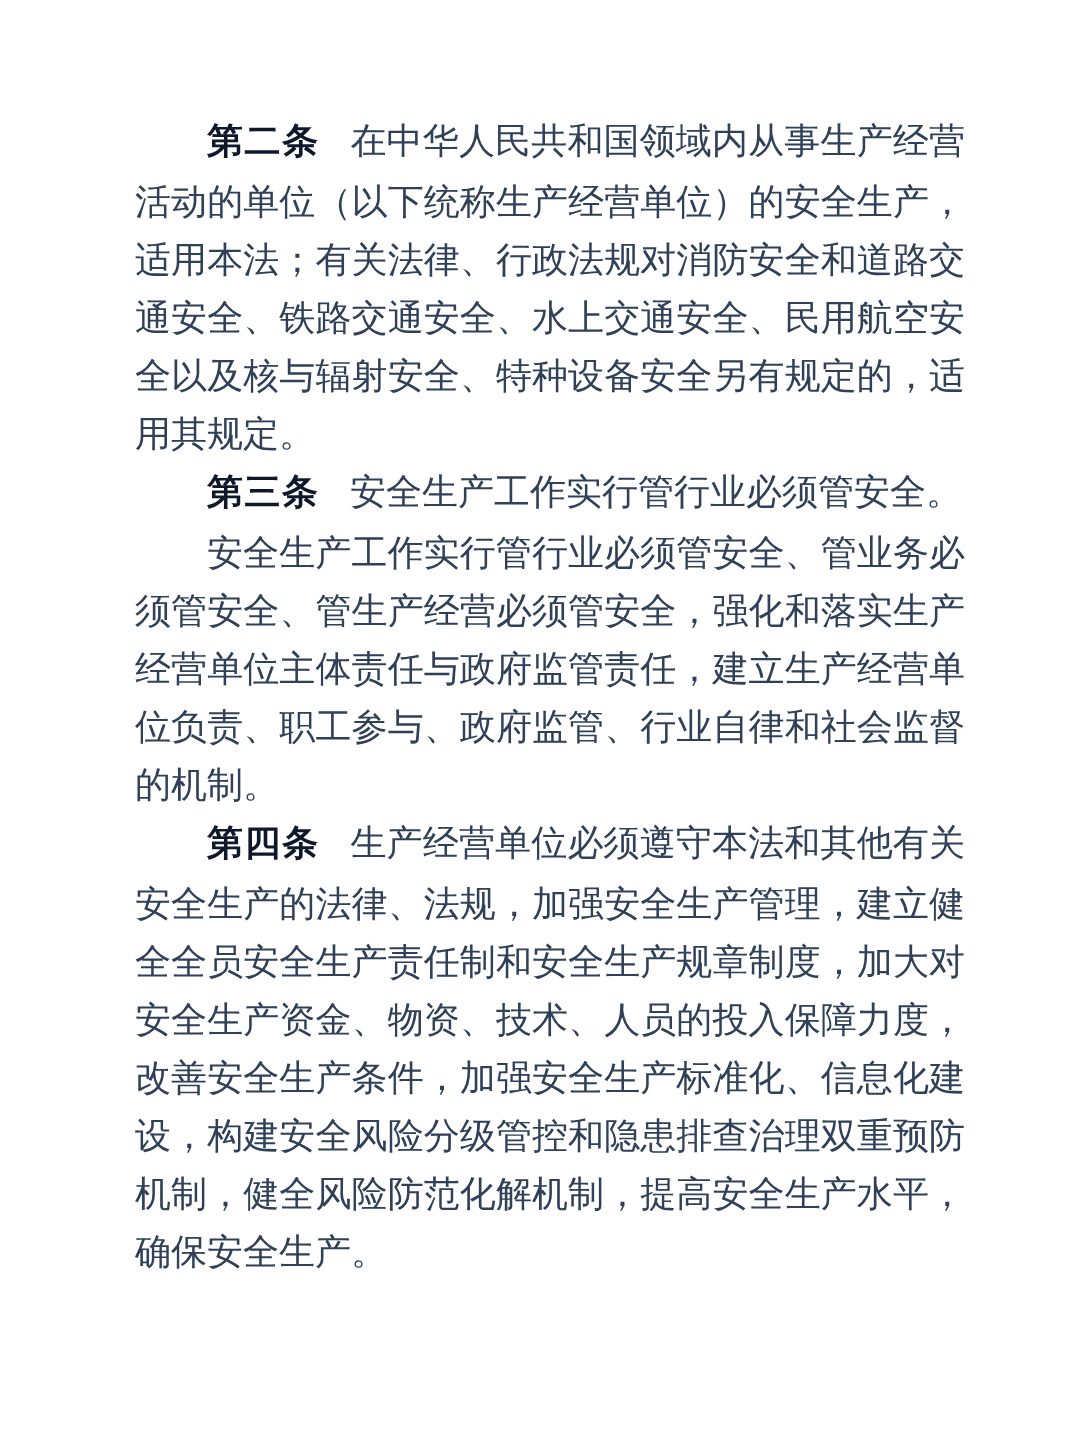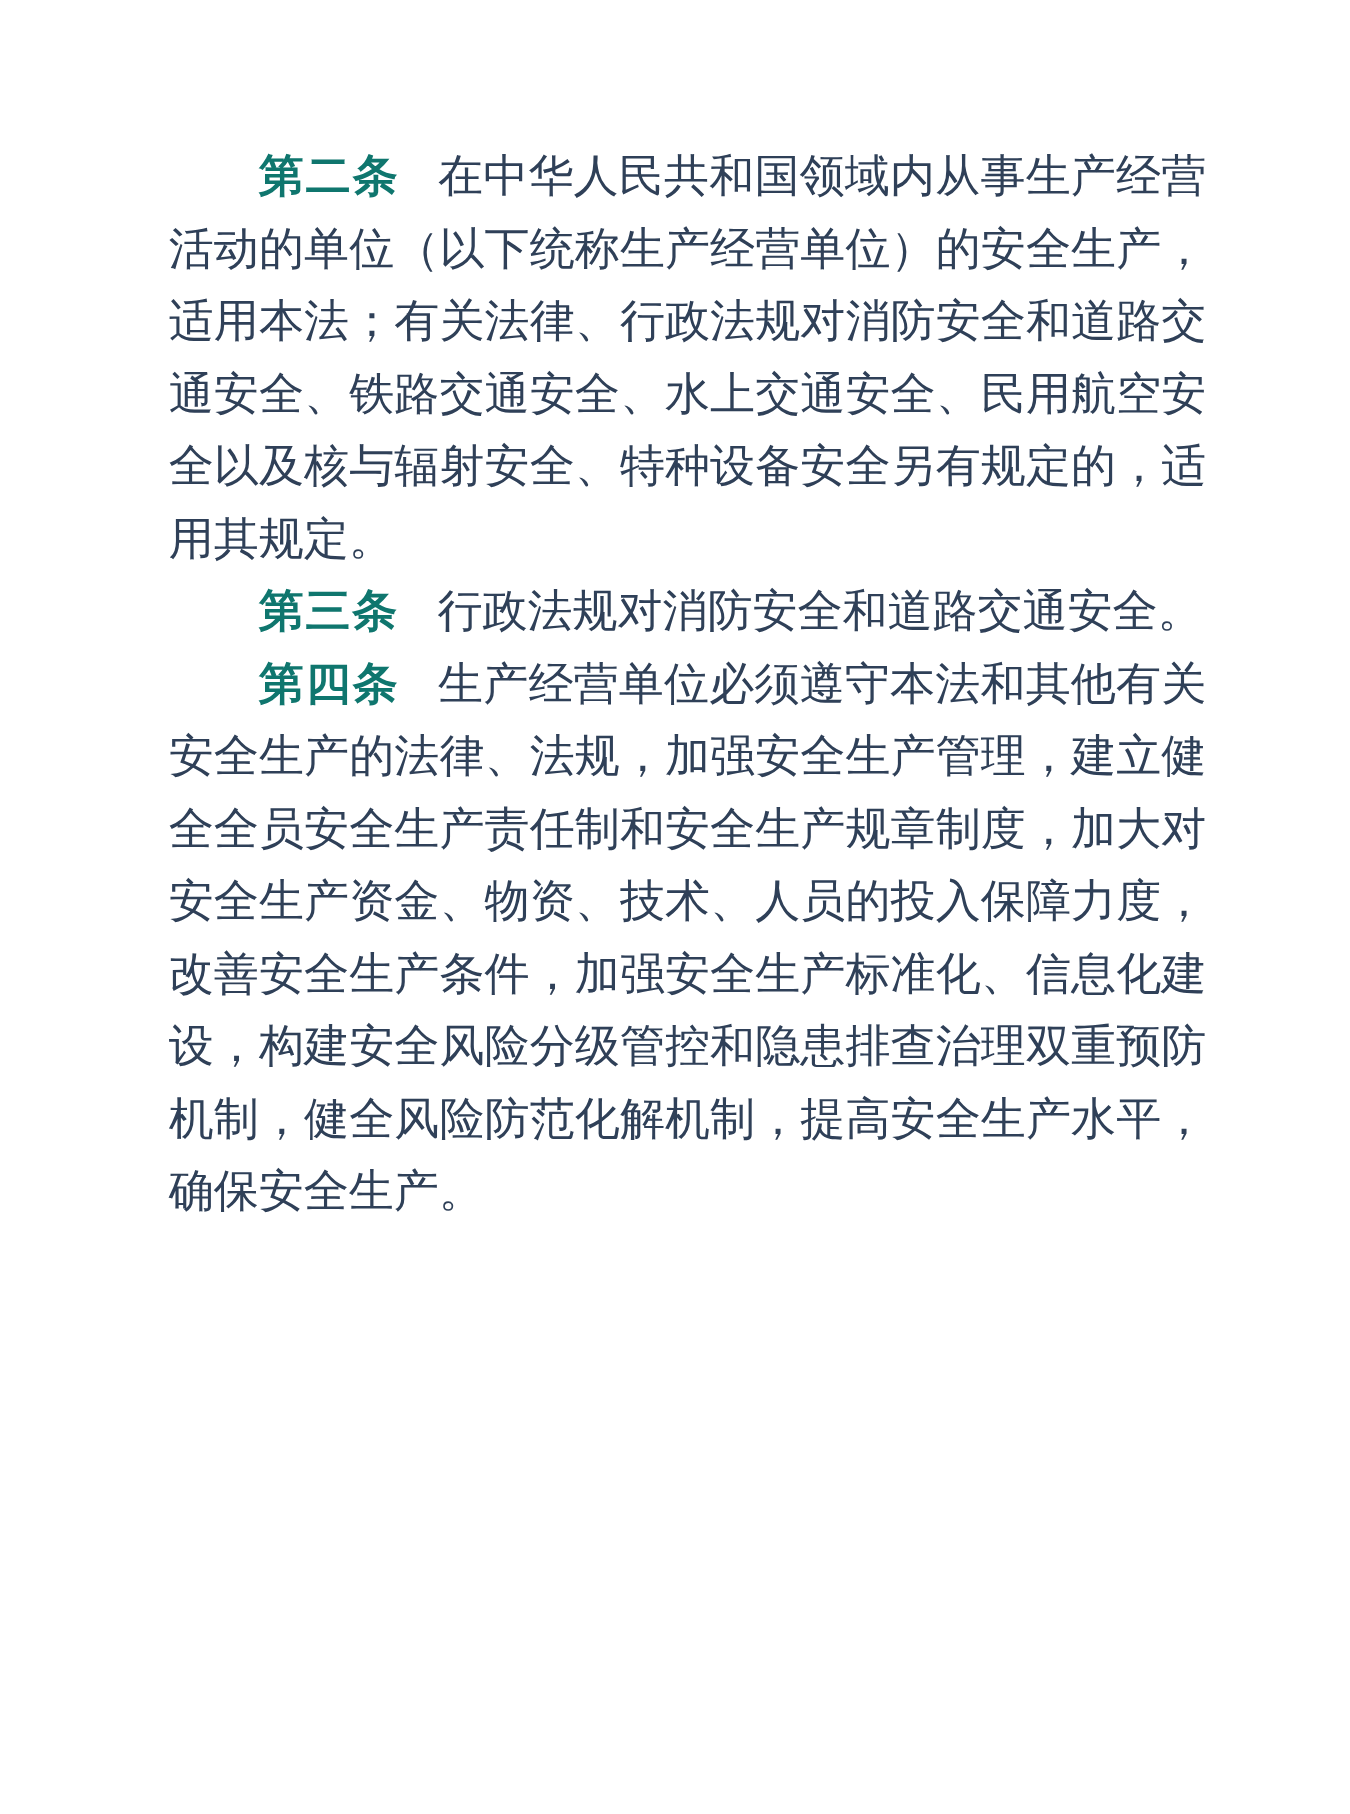--- a/index.html
+++ b/index.html
@@ -27,39 +27,40 @@
     line-height: 58px;
     text-align: justify;
     text-justify: inter-character;
   }
   p.para {
     margin: 0;
     padding: 0;
     text-indent: 2em;
   }
   .article-no {
-    font-family: Liberation Sans, sans-serif;
+    font-family: Liberation Mono, monospace;
     font-weight: bold;
-    color: #0f766e;
+    color: #0f172a;
     margin-right: 0.85em;
     letter-spacing: 0.04em;
   }
   .article-no:empty {
     display: none;
     margin: 0;
   }
 </style>
 </head>
 <body>
 
 <div class="page">
   <div class="doc-body">
 
     <p class="para"><span class="article-no">第二条</span><span>在中华人民共和国领域内从事生产经营活动的单位（以下统称生产经营单位）的安全生产，适用本法；有关法律、行政法规对消防安全和道路交通安全、铁路交通安全、水上交通安全、民用航空安全以及核与辐射安全、特种设备安全另有规定的，适用其规定。</span></p>
 
-    <p class="para"><span class="article-no">第三条</span><span>行政法规对消防安全和道路交通安全。</span></p>
+    <p class="para"><span class="article-no">第三条</span><span>安全生产工作实行管行业必须管安全。</span></p>
 
 
+    <p class="para"><span>安全生产工作实行管行业必须管安全、管业务必须管安全、管生产经营必须管安全，强化和落实生产经营单位主体责任与政府监管责任，建立生产经营单位负责、职工参与、政府监管、行业自律和社会监督的机制。</span></p>
 
     <p class="para"><span class="article-no">第四条</span><span>生产经营单位必须遵守本法和其他有关安全生产的法律、法规，加强安全生产管理，建立健全全员安全生产责任制和安全生产规章制度，加大对安全生产资金、物资、技术、人员的投入保障力度，改善安全生产条件，加强安全生产标准化、信息化建设，构建安全风险分级管控和隐患排查治理双重预防机制，健全风险防范化解机制，提高安全生产水平，确保安全生产。</span></p>
 
   </div>
 </div>
 
 </body></html>

